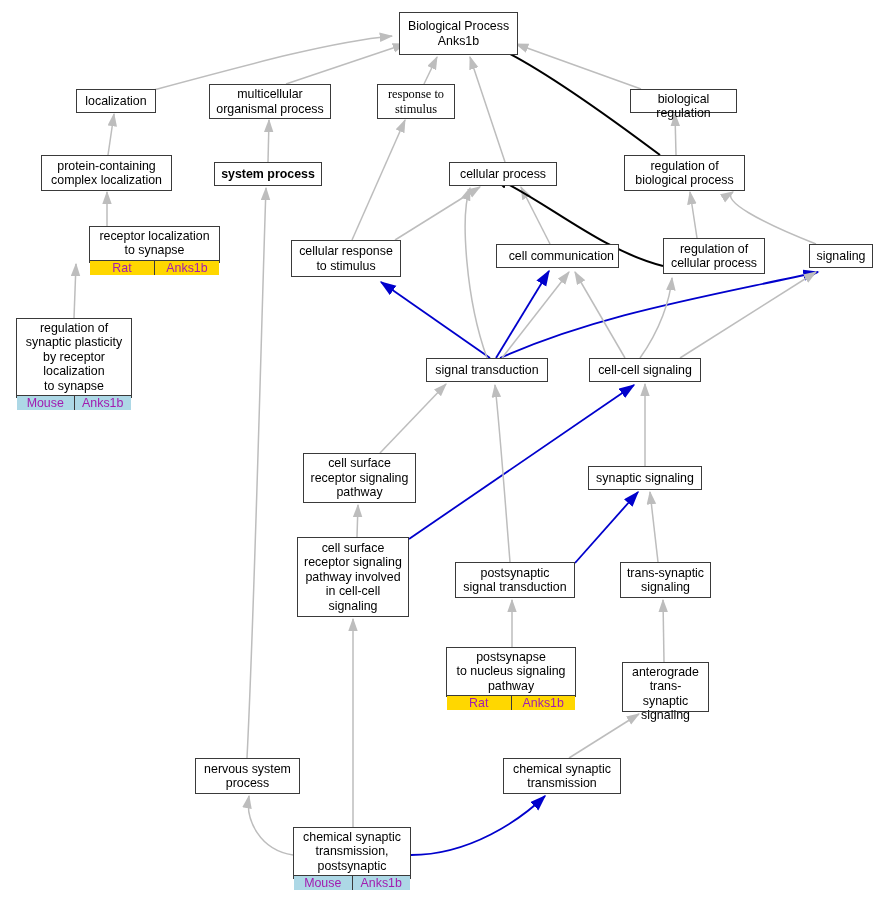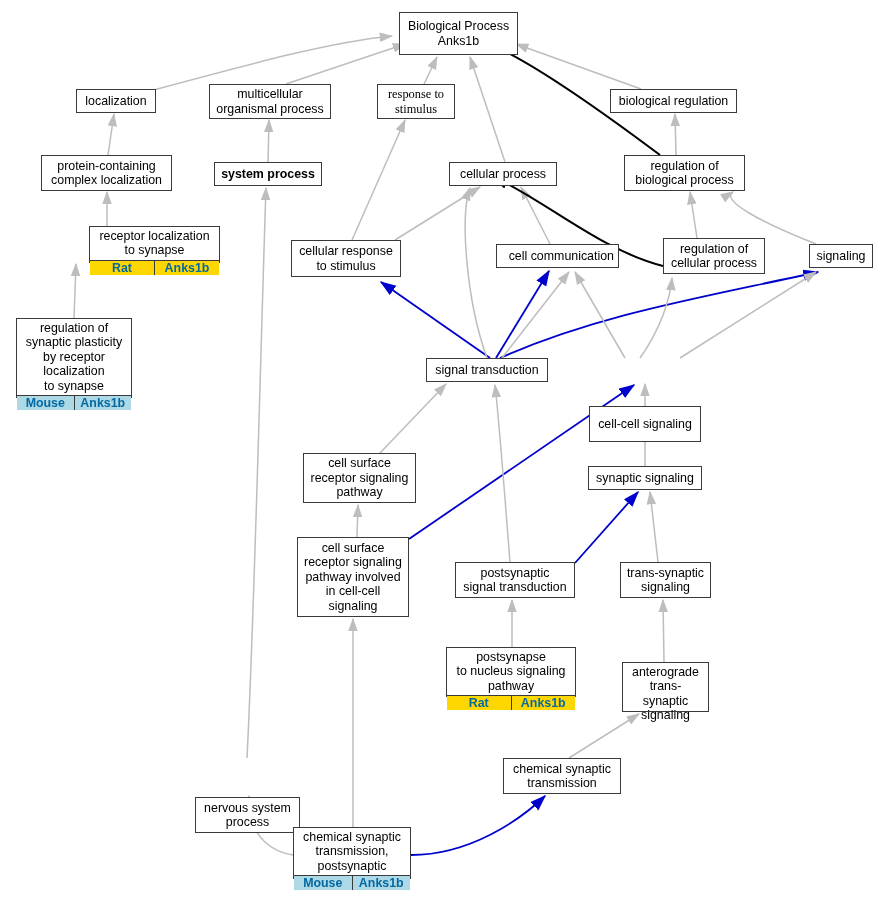--- a/index.html
+++ b/index.html
@@ -8,21 +8,21 @@
   #stage{position:absolute;left:0;top:0;width:888px;height:912px;padding-left:32px;}
   svg#edges{position:absolute;left:0;top:0;width:888px;height:912px;pointer-events:none;}
   .node{position:absolute;box-sizing:border-box;background:#ffffff;
         border:1.4px solid #3a3a3a;display:flex;flex-direction:column;
         align-items:stretch;justify-content:stretch;}
   .node .title{flex:1;display:flex;align-items:center;justify-content:center;
         text-align:center;font-size:12.4px;color:#000;line-height:14.4px;
         padding:2px 4px;white-space:pre-line;}
   .node .annot{display:flex;border-top:1.4px solid #3a3a3a;height:20px;}
   .node .annot span{flex:1;display:flex;align-items:center;justify-content:center;
-        font-size:12.4px;color:#0369a1;line-height:14px;font-weight:bold;}
+        font-size:12.4px;color:#a21caf;line-height:14px;}
   .node .annot span+span{border-left:1.4px solid #3a3a3a;}
   .annot.gold span{background:#ffd700;}
   .annot.blue span{background:#add8e6;}
 </style>
 </head>
 <body>
 
 <div id="stage">
   <svg id="edges" viewBox="0 0 888 912" xmlns="http://www.w3.org/2000/svg">
     <defs>
@@ -87,21 +87,21 @@
         <div class="title">localization</div>
       </div>
       <div class="node" style="left: 209px; top: 84px; width: 122px; height: 35px;">
         <div class="title">multicellular
 organismal process</div>
       </div>
       <div class="node" style="left: 377px; top: 84px; width: 78px; height: 35px; font-family: Liberation Serif, serif;">
         <div class="title">response to
 stimulus</div>
       </div>
-      <div class="node" style="left: 610px; top: 89px; width: 127px; height: 24px;">
+      <div class="node" style="left: 630px; top: 89px; width: 107px; height: 24px;">
         <div class="title">biological regulation</div>
       </div>
       <div class="node" style="left: 41px; top: 155px; width: 131px; height: 36px;">
         <div class="title">protein-containing
 complex localization</div>
       </div>
       <div class="node" style="left: 214px; top: 162px; width: 108px; height: 24px; font-weight: bold;">
         <div class="title">system process</div>
       </div>
       <div class="node" style="left: 449px; top: 162px; width: 108px; height: 24px;">
@@ -140,21 +140,21 @@
 localization
 to synapse</div>
         <div class="annot blue">
           <span>Mouse</span>
           <span>Anks1b</span>
         </div>
       </div>
       <div class="node" style="left: 426px; top: 358px; width: 122px; height: 24px;">
         <div class="title">signal transduction</div>
       </div>
-      <div class="node" style="left: 589px; top: 358px; width: 112px; height: 36px; margin-top: 48px;">
+      <div class="node" style="left: 589px; top: 358px; width: 112px; height: 24px;">
         <div class="title">cell-cell signaling</div>
       </div>
       <div class="node" style="left: 303px; top: 453px; width: 113px; height: 50px;">
         <div class="title">cell surface
 receptor signaling
 pathway</div>
       </div>
       <div class="node" style="left: 588px; top: 466px; width: 114px; height: 24px;">
         <div class="title">synaptic signaling</div>
       </div>
@@ -180,21 +180,21 @@
         <div class="annot gold">
           <span>Rat</span>
           <span>Anks1b</span>
         </div>
       </div>
       <div class="node" style="left: 622px; top: 662px; width: 87px; height: 50px;">
         <div class="title">anterograde
 trans-synaptic
 signaling</div>
       </div>
-      <div class="node" style="left: 195px; top: 758px; width: 105px; height: 36px; margin-top: 39px;">
+      <div class="node" style="left: 195px; top: 758px; width: 105px; height: 36px;">
         <div class="title">nervous system
 process</div>
       </div>
       <div class="node" style="left: 503px; top: 758px; width: 118px; height: 36px;">
         <div class="title">chemical synaptic
 transmission</div>
       </div>
       <div class="node" style="left: 293px; top: 827px; width: 118px; height: 52px;">
         <div class="title">chemical synaptic
 transmission,

